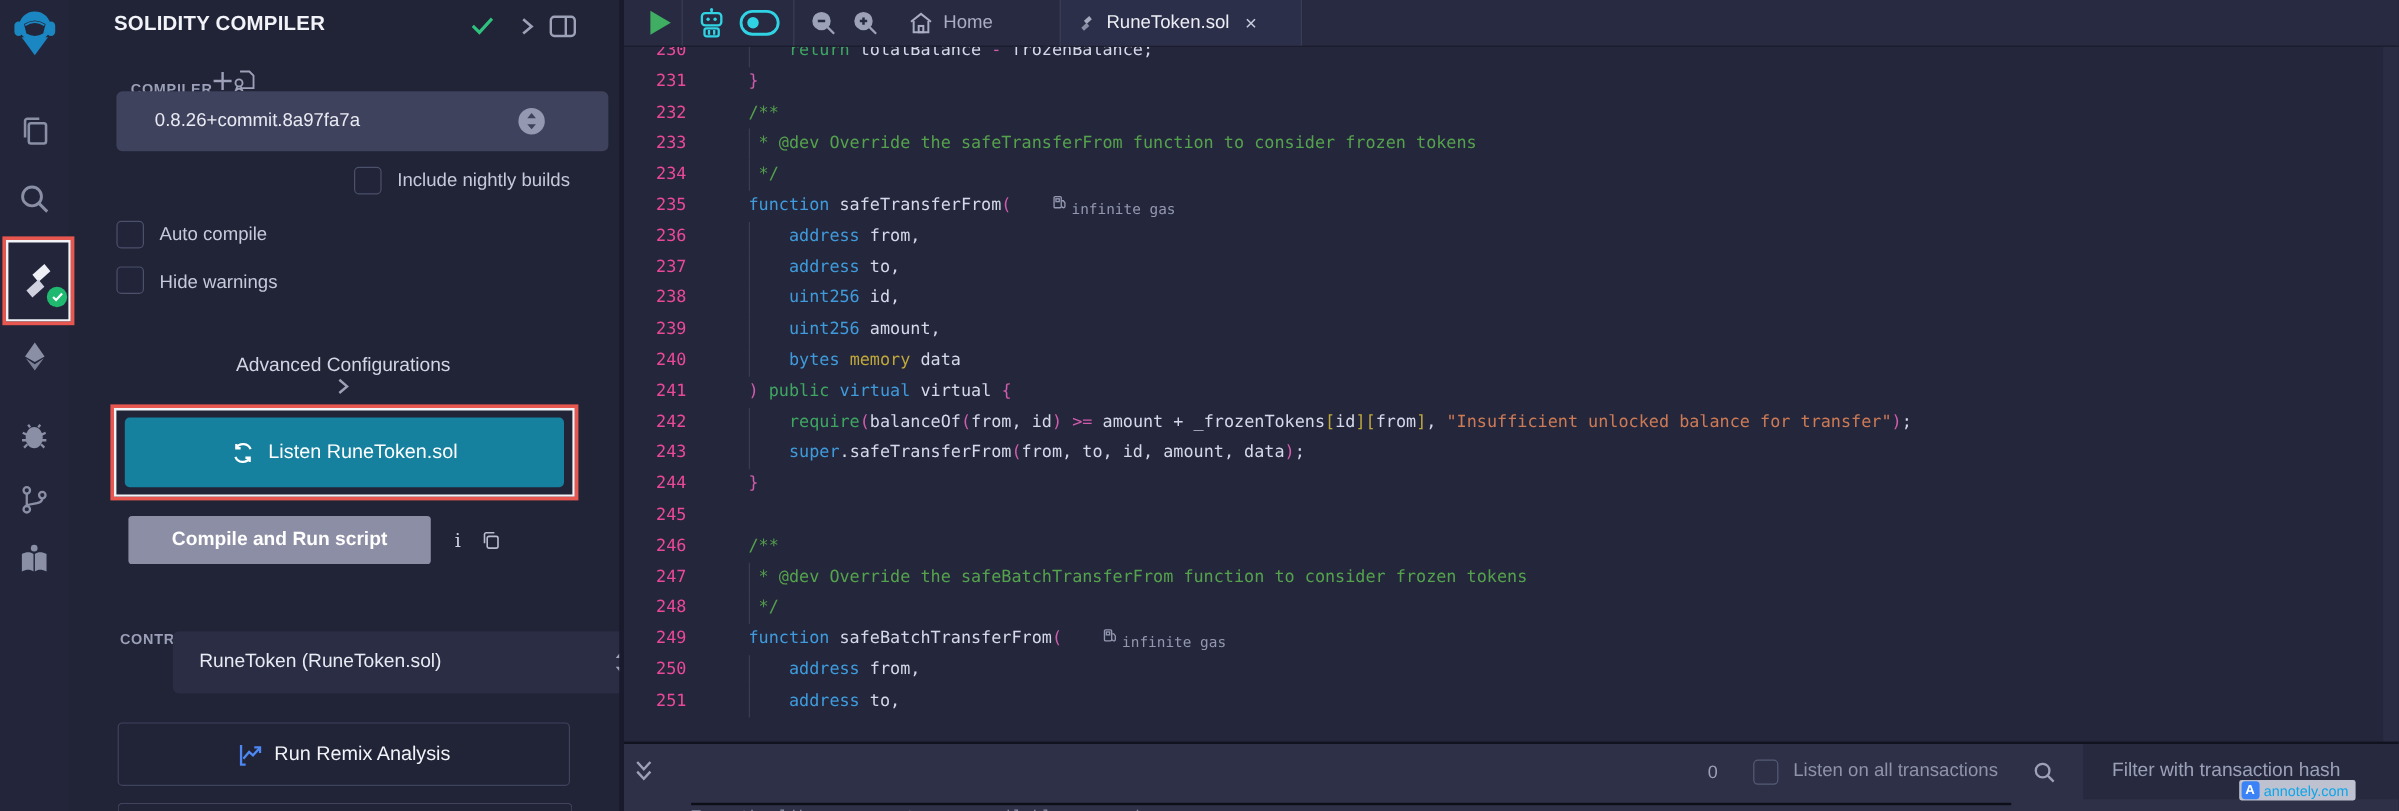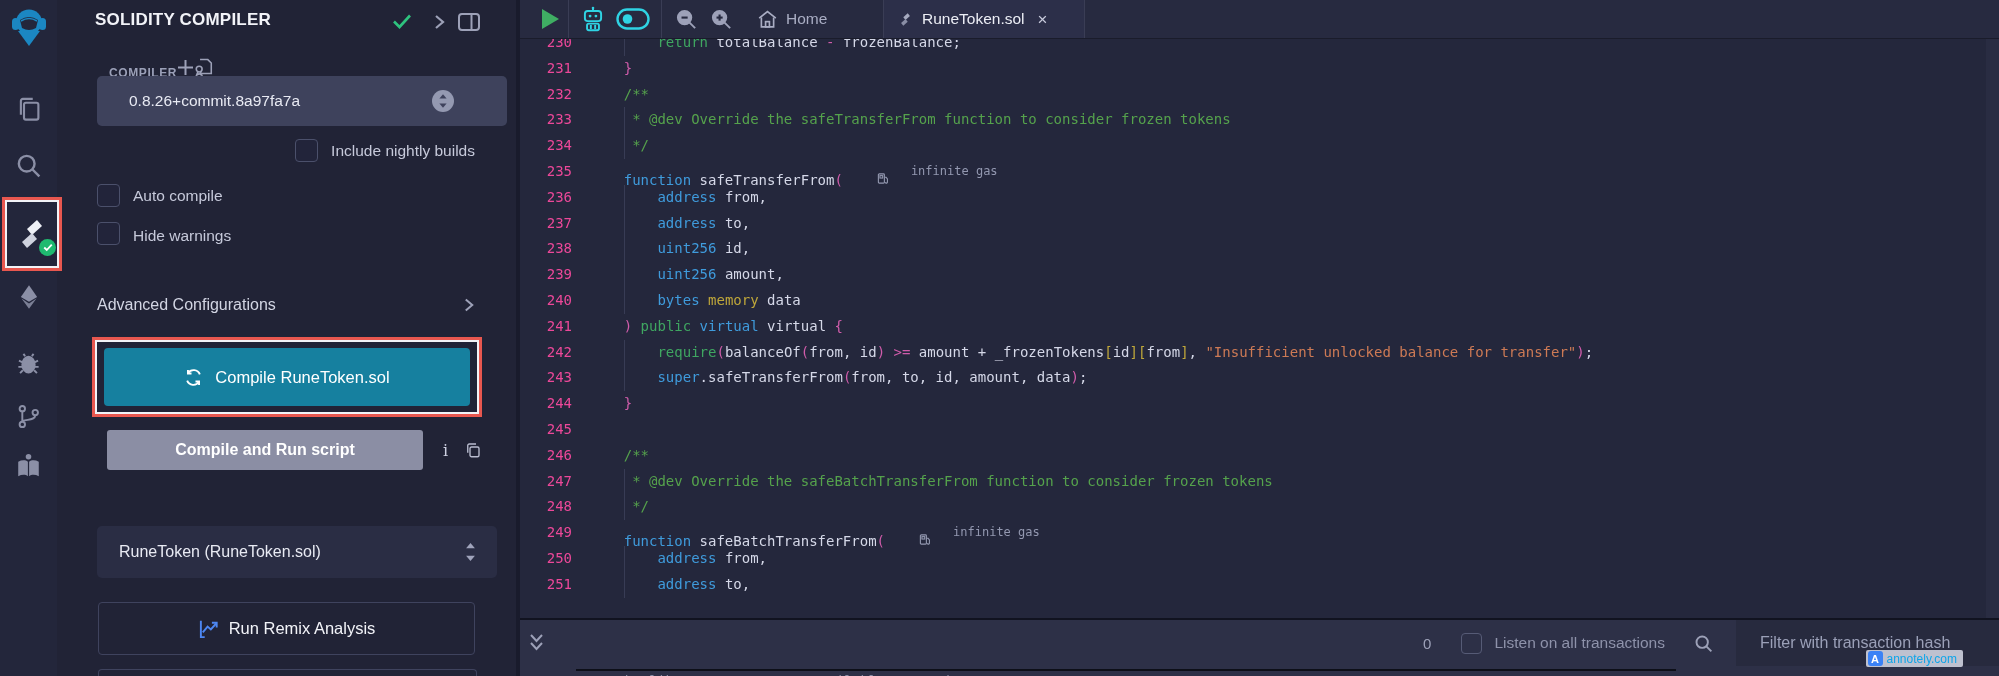--- a/index.html
+++ b/index.html
@@ -22,28 +22,28 @@
   .sec-label{font-size:12px;font-weight:700;color:#9ba0b8;letter-spacing:.6px;}
   .compiler-row{position:absolute;left:52px;top:57px;display:flex;align-items:flex-end;gap:0;}
   .select-box{position:absolute;left:40px;width:378px;border-radius:5px;display:flex;align-items:center;color:#e8eaf3;font-size:15.5px;}
   .version-select{top:76px;height:50px;background:#3e425c;padding-left:32px;}
   .updown-circle{position:absolute;left:373px;top:88px;cursor:pointer;}
   .chk{width:21px;height:21px;border:1.5px solid #4b506b;border-radius:4px;background:#22243a;flex:0 0 auto;cursor:pointer;}
   .chk-row{position:absolute;display:flex;align-items:center;gap:13px;font-size:15.5px;color:#c6c9da;}
   .nightly{top:139px;right:41px;}
   .autocompile{top:184px;left:40px;}
   .hidewarn{top:222px;left:40px;align-items:flex-end;}
-  .advanced{position:absolute;left:40px;top:296px;width:378px;display:flex;justify-content:space-between;align-items:center;color:#d2d5e3;font-size:16px;cursor:pointer;}
+  .advanced{position:absolute;left:40px;top:296px;width:378px;display:flex;justify-content:space-between;align-items:center;color:#d2d5e3;font-size:16px;cursor:pointer;flex-direction:column;}
   .annot-btn{left:35px;top:337px;width:384px;height:74px;display:flex;align-items:center;justify-content:center;}
   .compile-btn{width:366px;height:58px;background:#16809f;border:none;border-radius:4px;color:#fff;font-size:16.5px;font-family:"Liberation Sans",sans-serif;display:flex;align-items:center;justify-content:center;gap:12px;cursor:pointer;}
   .runscript-row{position:absolute;left:50px;top:430px;display:flex;align-items:center;}
-  .runscript-btn{width:316px;height:40px;background:#8b8ea4;border:none;border-radius:3px;color:#fff;font-size:16px;font-weight:600;font-family:"Liberation Sans",sans-serif;cursor:pointer;}
+  .runscript-btn{width:252px;height:40px;background:#8b8ea4;border:none;border-radius:3px;color:#fff;font-size:16px;font-weight:600;font-family:"Liberation Sans",sans-serif;cursor:pointer;}
   .info-i{margin-left:20px;color:#ced1e2;font-size:16px;font-family:"DejaVu Serif",serif;cursor:pointer;}
   .contract-label{position:absolute;left:43px;top:526px;}
-  .contract-select{top:526px;height:52px;background:#2a2d44;padding-left:22px;font-size:16px;justify-content:flex-start;cursor:pointer;}
+  .contract-select{top:526px;height:52px;background:#2a2d44;padding-left:22px;font-size:16px;justify-content:flex-start;cursor:pointer;margin-left:47px;}
   .contract-arrows{position:absolute;right:20px;top:15px;}
   .analysis-btn{position:absolute;left:41px;top:602px;width:377px;height:53px;background:transparent;border:1px solid #3f435e;border-radius:4px;color:#f2f3f8;font-size:16.5px;font-family:"Liberation Sans",sans-serif;display:flex;align-items:center;justify-content:center;gap:8px;cursor:pointer;}
   .partial-btn{position:absolute;left:41px;top:669px;width:377px;height:10px;border:1px solid #3f435e;border-bottom:none;border-radius:4px 4px 0 0;background:transparent;}
   
   .main-divider{position:absolute;left:516px;top:0;width:4px;height:676px;background:#191b2c;}
   .main{position:absolute;left:520px;top:0;width:1479px;height:676px;background:#24273c;}
   .toolbar{position:absolute;left:0;top:0;width:100%;height:38px;background:#272a40;border-bottom:1px solid #1a1c2b;z-index:4;}
   .tb-sep{position:absolute;top:0;width:1px;height:38px;background:#3a3d55;}
   .tb-item{position:absolute;top:0;height:38px;display:flex;align-items:center;cursor:pointer;}
   .play-tri{width:0;height:0;border-left:17px solid #3fae63;border-top:10px solid transparent;border-bottom:10px solid transparent;}
@@ -53,21 +53,21 @@
   .tab-close{color:#c9ccdd;font-size:17px;line-height:1;margin-left:4px;cursor:pointer;}
   .editor{position:absolute;left:0;top:38px;width:100%;height:580px;overflow:hidden;background:#24273c;}
   .minimap{position:absolute;right:0;top:38px;width:13px;height:580px;background:#292c42;}
   .code{margin-top:-8px;font-family:"DejaVu Sans Mono",monospace;font-size:14px;}
   .line{display:flex;height:25.8px;line-height:25.8px;white-space:pre;}
   .ln{width:52px;text-align:right;color:#ec4899;flex:0 0 auto;cursor:pointer;}
   .lc{padding-left:18px;position:relative;}
   .guide{position:absolute;left:calc(18px + 4ch);top:0;bottom:0;width:1px;background:#383c55;}
   .tok-n{color:#d5d8e8}.tok-k{color:#3f9bdc}.tok-g{color:#3fa661}.tok-c{color:#55a24c}
   .tok-p{color:#d05cab}.tok-y{color:#bfa73a}.tok-s{color:#cd7a55}
-  .gas{display:inline-flex;align-items:flex-end;gap:22px;margin-left:34px;color:#9398b0;font-size:12px;font-family:"DejaVu Sans Mono",monospace;}
+  .gas{display:inline-flex;align-items:flex-start;gap:4px;margin-left:34px;color:#9398b0;font-size:12px;font-family:"DejaVu Sans Mono",monospace;}
   
   .terminal{position:absolute;left:0;top:618px;width:100%;height:58px;background:#2d3047;border-top:2px solid #111320;box-sizing:border-box;}
   .term-expand{position:absolute;left:8px;top:12px;cursor:pointer;}
   .term-right{position:absolute;right:0;top:0;height:46px;display:flex;align-items:center;}
   .term-count{color:#9da1b8;font-size:15px;}
   .term-chk{width:19px;height:19px;border:1.5px solid #565b76;border-radius:4px;background:transparent;margin-left:30px;cursor:pointer;flex:0 0 auto;}
   .listen-label{color:#8e92aa;font-size:15.5px;margin-left:12px;}
   .term-search{margin-left:28px;cursor:pointer;display:flex;}
   .filter-input{margin-left:22px;width:239px;height:46px;background:#272a3e;border:none;outline:none;color:#9ba0b8;font-size:16px;padding:0 0 0 24px;font-family:"Liberation Sans",sans-serif;}
   .filter-input::placeholder{color:#9ba0b8;opacity:1;}
@@ -213,21 +213,21 @@
   </div>
 
   <div class="annot-box annot-btn">
     <button class="compile-btn">
       <svg width="19" height="19" viewBox="0 0 24 24" fill="none" stroke="#fff" stroke-width="2.4">
         <path d="M20 8a8.5 8.5 0 0 0-15-1.5"></path>
           <path d="M5 2.5V7h4.5"></path>
         <path d="M4 16a8.5 8.5 0 0 0 15 1.5"></path>
           <path d="M19 21.5V17h-4.5"></path>
       </svg>
-      <span>Compile RuneToken.sol</span>
+      <span>Listen RuneToken.sol</span>
     </button>
   </div>
 
   <div class="runscript-row">
     <button class="runscript-btn">
       <span>Compile and Run script</span>
     </button>
     <span class="info-i">i</span>
     <span style="margin-left:16px;cursor:pointer;display:flex">
       <svg width="18" height="18" viewBox="0 0 24 24" fill="none" stroke="#b9bccf" stroke-width="1.8">

